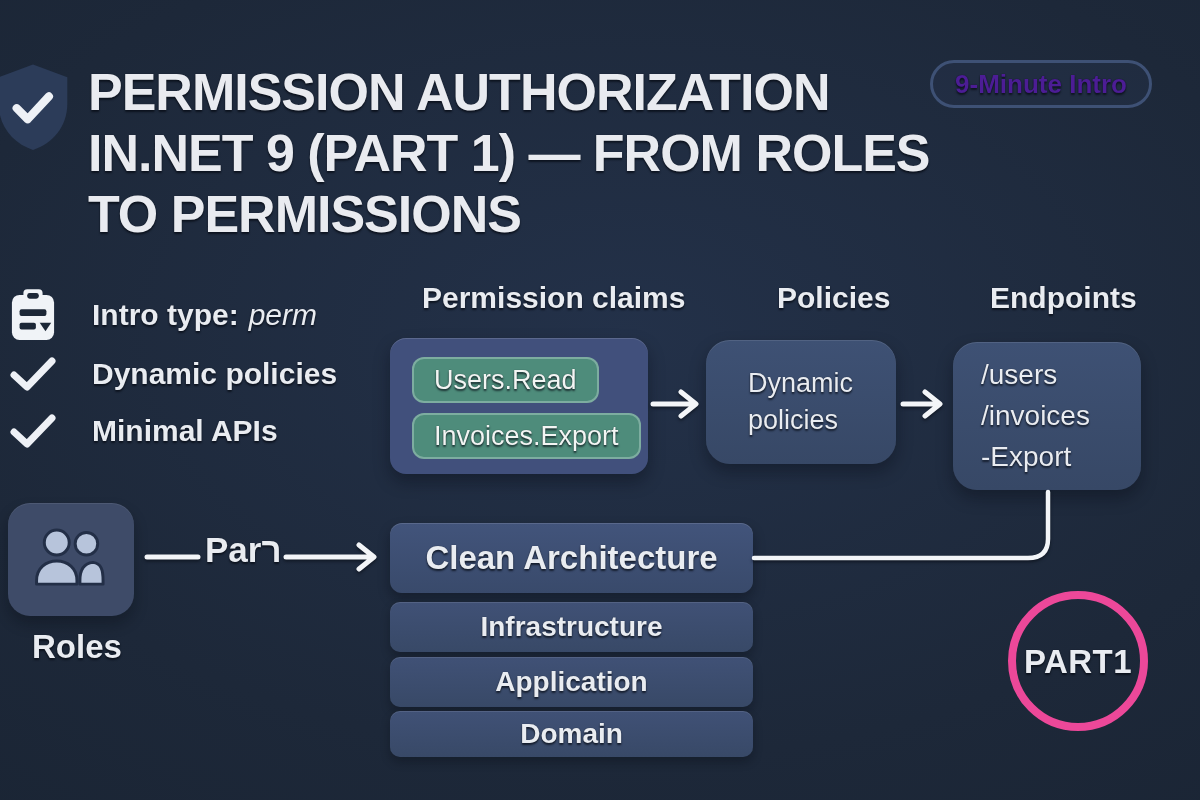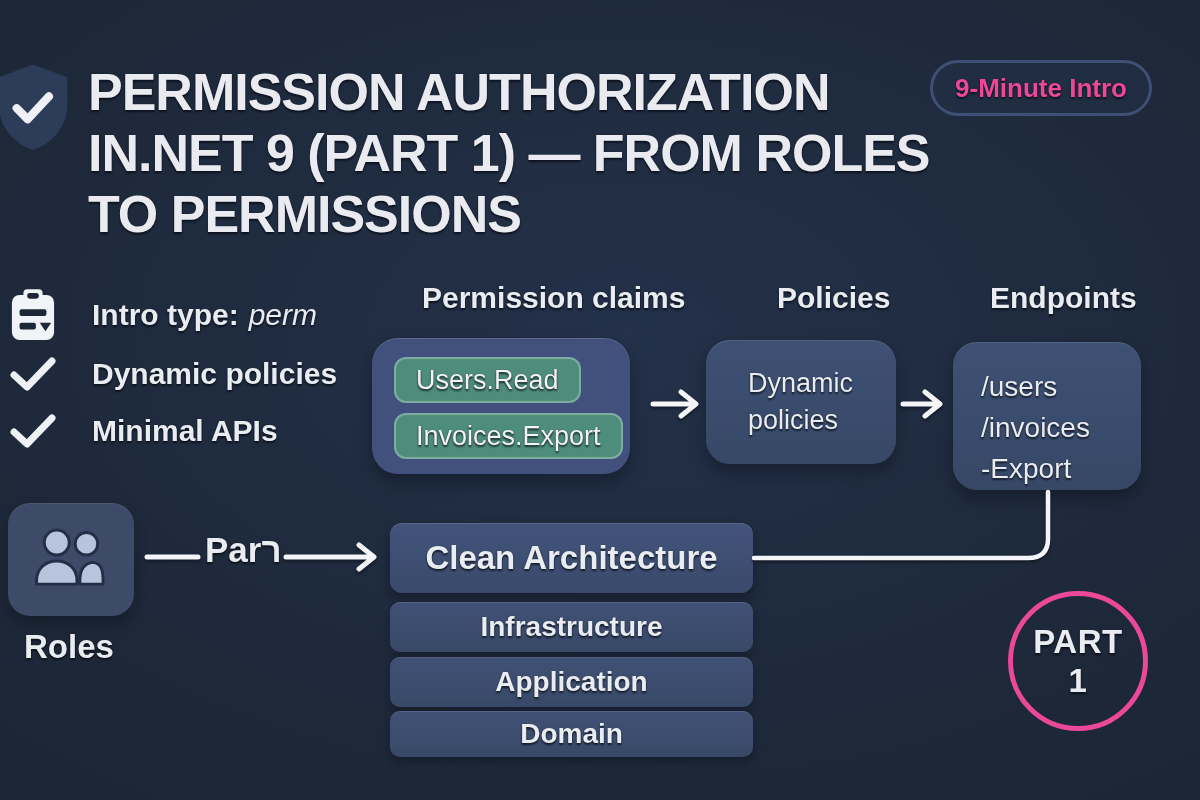--- a/index.html
+++ b/index.html
@@ -13,46 +13,46 @@
   .tshadow{text-shadow:0 2px 2px rgba(6,10,18,.7), 0 0 1px rgba(6,10,18,.55);}
 
   
   .shield{left:-16px;top:56px;width:98px;height:102px;}
   .title{
     left:88px;top:62px;width:900px;
     font-size:52px;font-weight:bold;letter-spacing:-1px;line-height:61px;
     color:#e9ebf0;
   }
   .badge{
-    left:930px;top:60px;width:222px;height:56px;box-sizing:border-box;
+    left:930px;top:60px;width:222px;height:48px;box-sizing:border-box;
     border:3px solid #3e5175;border-radius:28px;
     background:rgba(44,60,90,.22);
     display:flex;align-items:center;justify-content:center;
-    font-size:26px;font-weight:bold;color:#ec4899;
+    font-size:26px;font-weight:bold;color:#4c1d95;
   }
 
   
   .feature{left:8px;display:flex;align-items:center;}
   .feature .icon{width:56px;display:flex;justify-content:flex-start;flex:0 0 56px;margin-left:2px;}
   .feature .ftext{font-size:30px;font-weight:600;margin-left:26px;white-space:nowrap;}
   .feature .ftext em{font-style:italic;font-weight:500;margin-left:10px;}
   .f1{top:286px;height:58px;}
   .f2{top:349px;height:50px;}
   .f3{top:406px;height:50px;}
 
   
   .flow-heading{font-size:30px;font-weight:bold;color:#e9ecf1;white-space:nowrap;margin-left:32px;}
   .h-claims{left:390px;top:281px;}
   .h-policies{left:745px;top:281px;}
   .h-endpoints{left:958px;top:281px;}
 
   
   .claims-box{
-    left:372px;top:338px;width:258px;height:136px;
-    background:#41507c;border-radius:26px;
+    left:390px;top:338px;width:258px;height:136px;
+    background:#41507c;border-radius:16px;
     box-shadow:0 8px 16px rgba(5,9,16,.35), inset 0 1px 0 rgba(255,255,255,.14);
   }
   .chip{
     position:absolute;left:22px;height:46px;padding:0 20px;box-sizing:border-box;
     background:#4e8c7b;border:2px solid rgba(215,235,228,.35);border-radius:12px;
     display:flex;align-items:center;font-size:27px;color:#f2f5f3;white-space:nowrap;
   }
   .chip1{top:19px;}
   .chip2{top:75px;}
 
@@ -61,32 +61,32 @@
     border-radius:24px;
     box-shadow:0 8px 16px rgba(5,9,16,.35), inset 0 1px 0 rgba(255,255,255,.10);
   }
   .policies-box{
     left:706px;top:340px;width:190px;height:124px;box-sizing:border-box;
     display:flex;align-items:center;padding-left:42px;
   }
   .policies-box .label{font-size:27px;line-height:37px;width:130px;}
   .endpoints-box{
     left:953px;top:342px;width:188px;height:148px;box-sizing:border-box;
-    padding:24px 0 0 28px;
+    padding:12px 0 0 28px;
   }
   .endpoints-box .ep-line{font-size:28px;line-height:41px;}
 
   
   .roles-card{
     left:8px;top:503px;width:126px;height:113px;
     background:#3e4b68;border-radius:22px;
     box-shadow:0 8px 14px rgba(5,9,16,.3), inset 0 1px 0 rgba(255,255,255,.08);
     display:flex;align-items:center;justify-content:center;
   }
-  .roles-label{left:24px;top:628px;font-size:33px;font-weight:bold;}
+  .roles-label{left:32px;top:628px;font-size:33px;font-weight:bold;}
   .roles-arrow-label{left:205px;top:530px;font-size:35px;font-weight:600;white-space:nowrap;}
 
   
   .arch-main{
     left:390px;top:523px;width:363px;height:70px;
     background:linear-gradient(180deg,#42547b,#394a6b);
     border-radius:12px;box-shadow:0 6px 12px rgba(5,9,16,.35), inset 0 1px 0 rgba(255,255,255,.12);
     display:flex;align-items:center;justify-content:center;
     font-size:33px;font-weight:600;
   }
@@ -97,22 +97,22 @@
     display:flex;align-items:center;justify-content:center;
     font-size:28px;font-weight:700;
   }
   .layer1{top:602px;}
   .layer2{top:657px;}
   .layer3{top:711px;height:46px;}
 
   
   .part-circle{
     left:1008px;top:591px;width:140px;height:140px;box-sizing:border-box;
-    border:5px solid #ec4899;border-radius:50%;
-    display:flex;flex-direction:column;align-items:center;justify-content:center;
+    border:8px solid #ec4899;border-radius:50%;
+    display:flex;flex-direction:row;align-items:center;justify-content:center;
     font-size:33px;font-weight:bold;line-height:39px;letter-spacing:.5px;
   }
 
   
   .overlay{left:0;top:0;width:1200px;height:800px;pointer-events:none;
     filter:drop-shadow(0 2px 1.5px rgba(5,9,16,.55));}
 </style>
 </head>
 <body>
 

